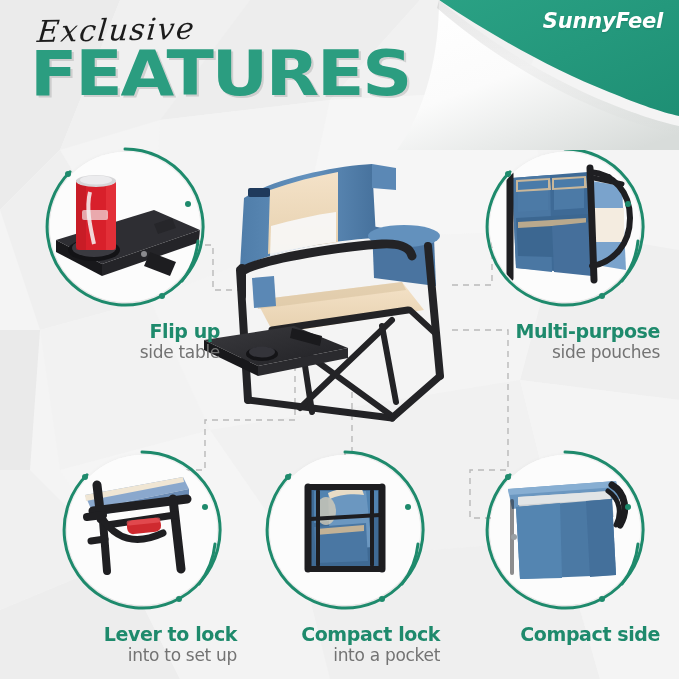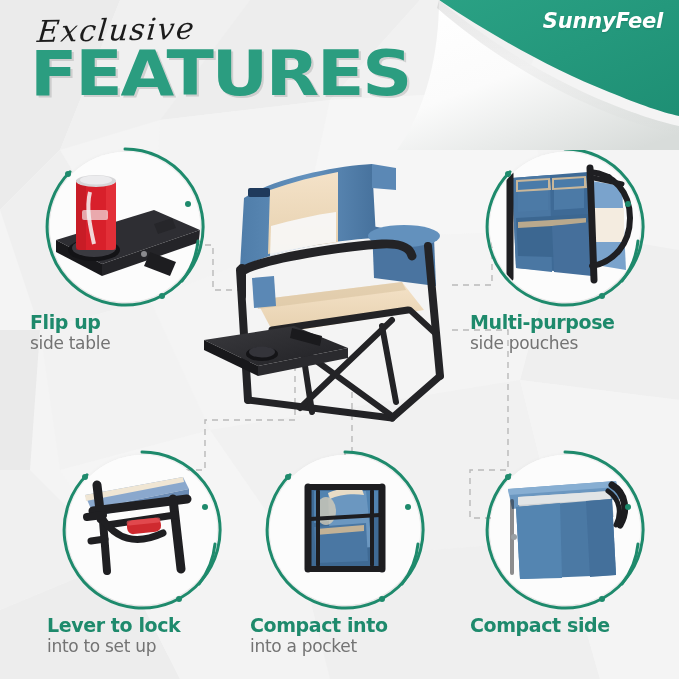--- a/index.html
+++ b/index.html
@@ -62,21 +62,21 @@
   .bubble {
     position:relative;
     width:150px; height:150px;
     border-radius:50%;
     background:#fdfdfd;
     overflow:hidden;
     box-shadow:0 1px 5px rgba(0,0,0,.06);
   }
   .ring { position:absolute; left:-8px; top:-8px; width:166px; height:166px; z-index:5; pointer-events:none; }
 
-  .caption { text-align:left; margin-top:11px; width:190px; margin-left:-20px; }
+  .caption { text-align:right; margin-top:20px; width:190px; margin-left:-20px; }
   .caption .t1 {
     display:block;
     font-family:"DejaVu Sans", sans-serif;
     font-weight:bold;
     font-size:19px;
     color:#1e8a6c;
     letter-spacing:-.4px;
     line-height:1.05;
   }
   .caption .t2 {
@@ -387,21 +387,21 @@
     </svg>
   </div>
   <svg class="ring" viewBox="0 0 166 166">
     <path d="M83,5 a78,78 0 1,1 -55,22.8" fill="none" stroke="#1e8a6c" stroke-width="3" stroke-linecap="round"></path>
     <path d="M140,137 a78,78 0 0,0 16,-40" fill="none" stroke="#1e8a6c" stroke-width="3" stroke-linecap="round"></path>
     <circle cx="26" cy="30" r="3" fill="#1e8a6c"></circle>
     <circle cx="146" cy="60" r="3" fill="#1e8a6c"></circle>
     <circle cx="120" cy="152" r="3" fill="#1e8a6c"></circle>
   </svg>
   <div class="caption">
-    <span class="t1">Compact into</span>
+    <span class="t1">Compact lock</span>
     <span class="t2">into a pocket</span>
   </div>
 </div>
 
 <div class="feature" id="f-double">
   <div class="bubble">
     <svg viewBox="0 0 150 150" width="150" height="150">
       <rect width="150" height="150" fill="#fcfcfc"></rect>
 
       <path d="M18,34 L126,26 L130,44 L22,54 Z" fill="#6b97c0"></path>

